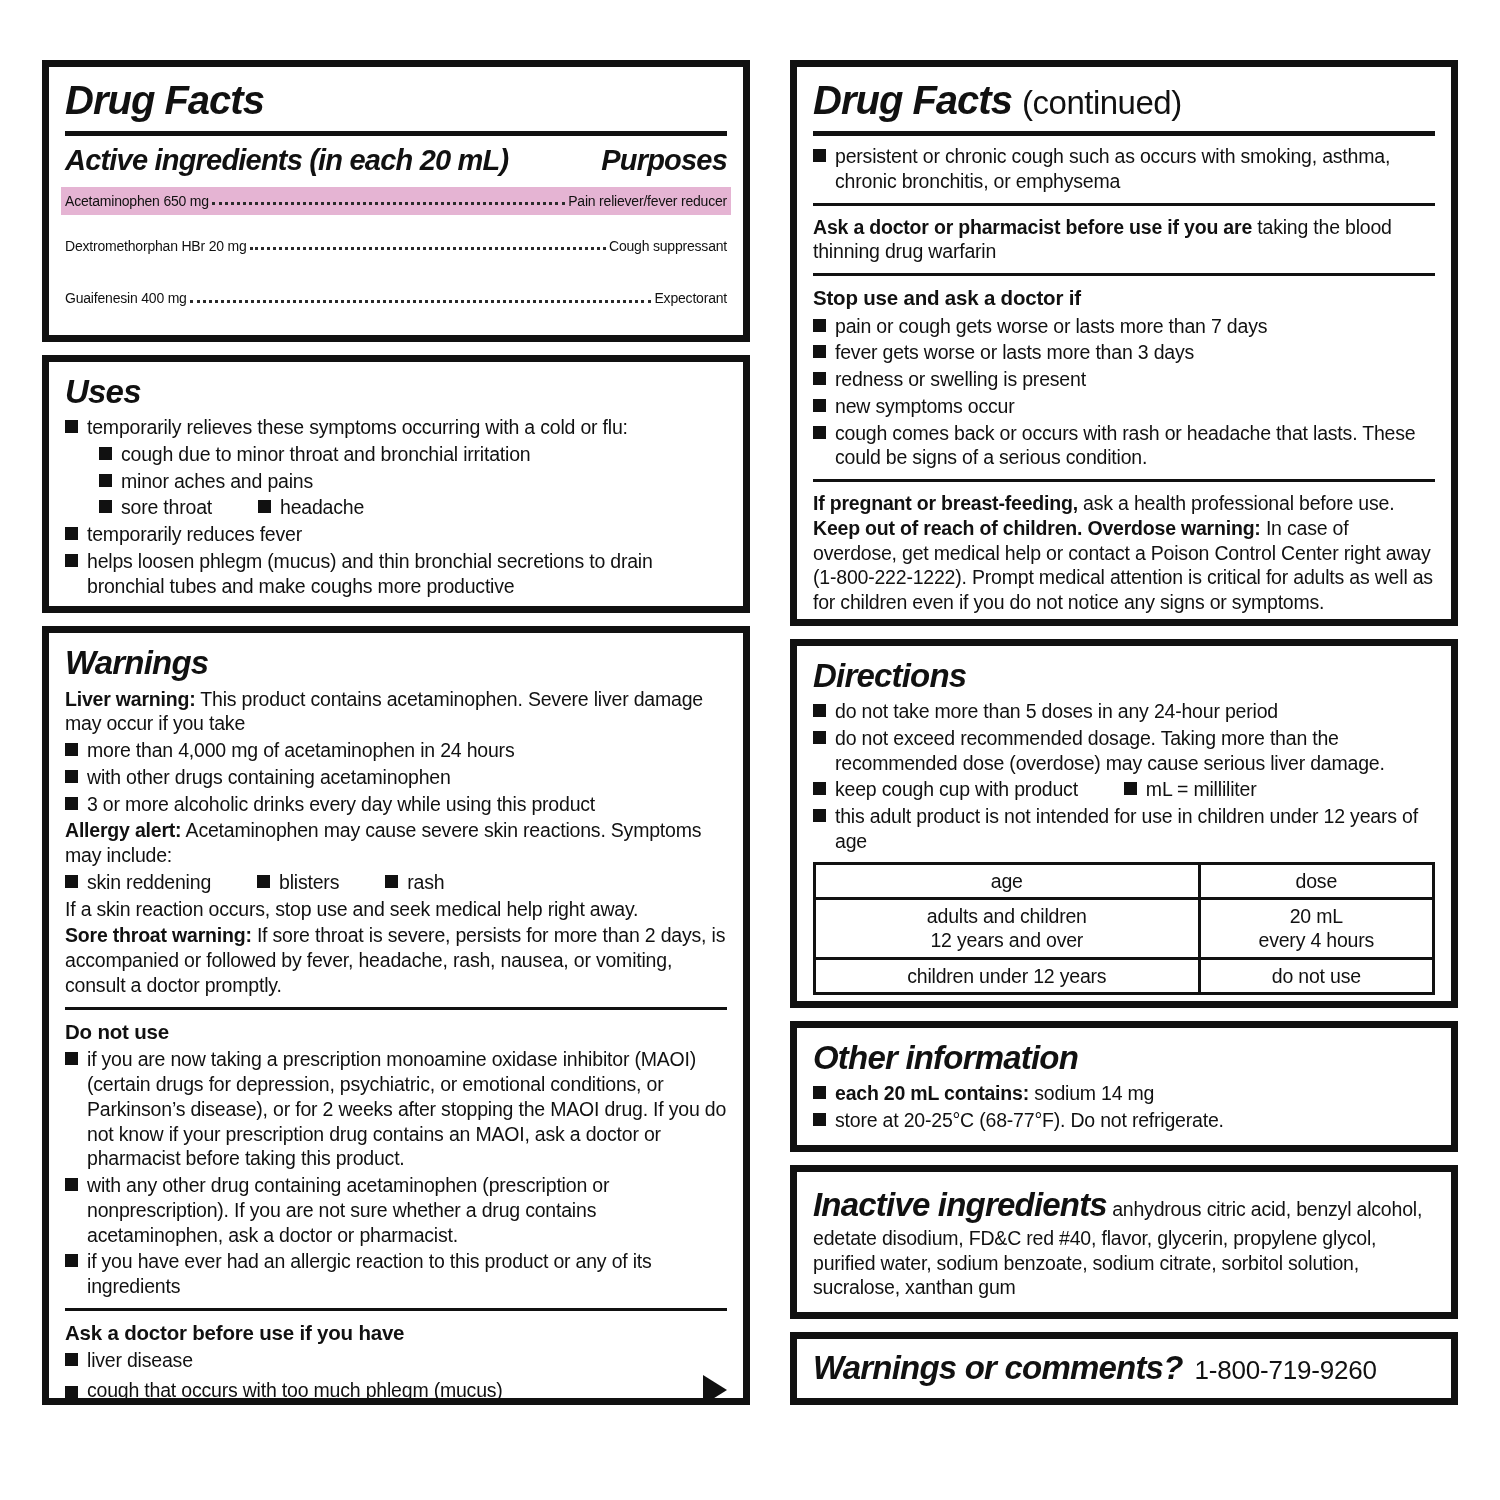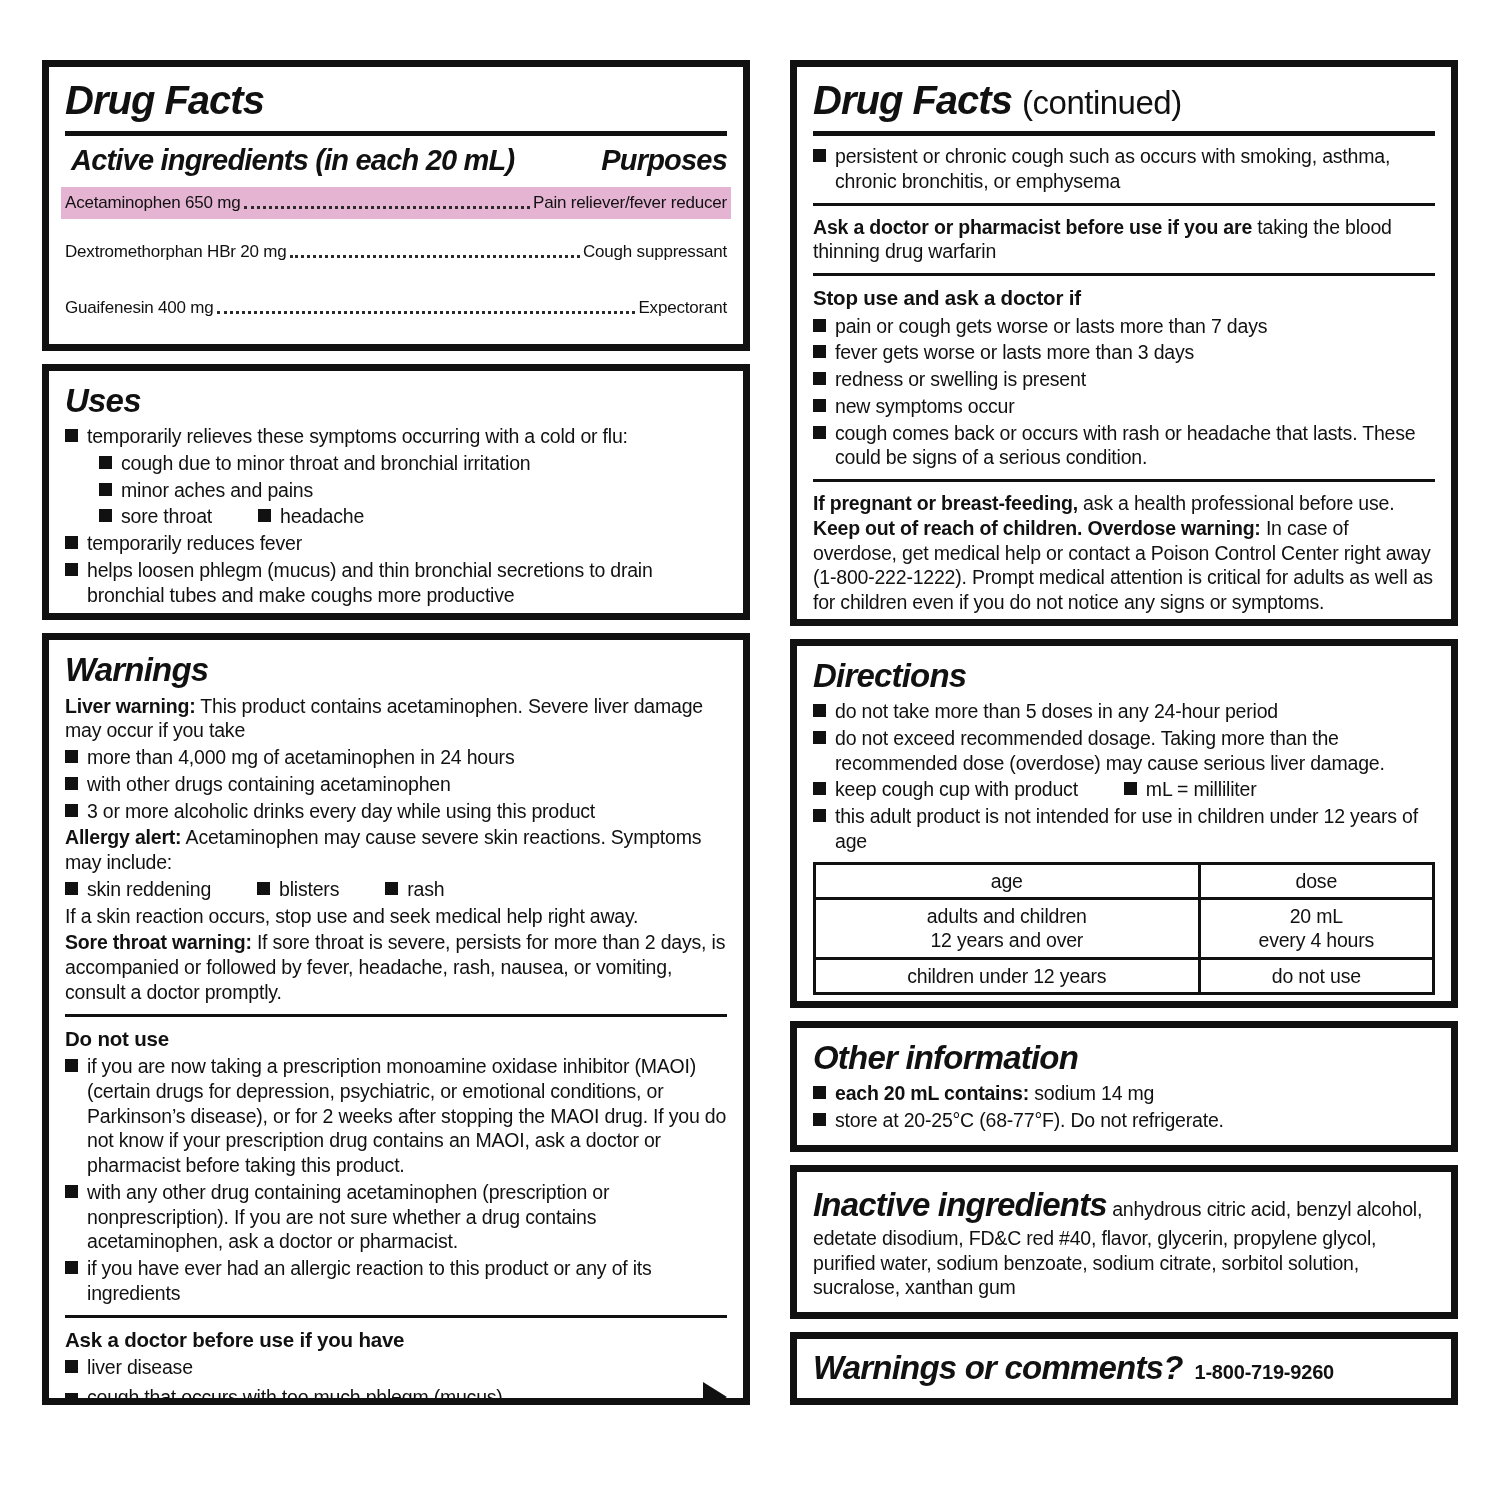--- a/index.html
+++ b/index.html
@@ -28,36 +28,36 @@
   .p{font-size:19.5px;line-height:1.27;margin:2px 0;}
   .b{font-weight:bold;}
   .subhead{font-size:20.5px;font-weight:bold;margin:2px 0 3px 0;line-height:1.25;}
   .li{display:flex;gap:9px;font-size:19.5px;line-height:1.27;margin:2px 0;align-items:flex-start;}
   .li .t{flex:1 1 auto;}
   .li.sub{padding-left:34px;}
   .sq{flex:0 0 auto;width:13px;height:13px;background:#111;margin-top:5px;}
   .multi{display:flex;gap:46px;}
   .multi .pair{display:flex;gap:9px;align-items:flex-start;}
   .ing-head{display:flex;justify-content:space-between;align-items:baseline;
-    font-size:29px;font-weight:bold;font-style:italic;letter-spacing:-0.8px;margin:2px 0 6px 6px;gap:21px;}
-  .ing-row{display:flex;align-items:baseline;font-size:17px;line-height:1.3;padding:12px 4px;margin:10px -4px;}
+    font-size:29px;font-weight:bold;font-style:italic;letter-spacing:-0.8px;margin:2px 0 6px 0;gap:21px;}
+  .ing-row{display:flex;align-items:baseline;font-size:14px;line-height:1.3;padding:12px 4px;margin:10px -4px;}
   .ing-row .leader{flex:1 1 auto;border-bottom:3px dotted #2a2a2a;margin:0 3px;align-self:flex-end;position:relative;top:-5px;min-width:20px;}
   .ing-row.hl{background:#e5b4d3;padding-top:5px;padding-bottom:5px;}
   .dose-table{width:100%;border-collapse:collapse;margin-top:8px;}
   .dose-table td,.dose-table th{
     border:3px solid #111;text-align:center;font-size:19.5px;font-weight:normal;
     padding:4px 6px;line-height:1.25;
   }
   .arrow-row{display:flex;align-items:center;}
   .arrow-row .t{flex:1 1 auto;}
   .tri{flex:0 0 auto;width:0;height:0;border-left:24px solid #111;
     border-top:15px solid transparent;border-bottom:15px solid transparent;margin-left:8px;}
   .inline-title{font-size:33px;font-weight:bold;font-style:italic;letter-spacing:-0.8px;}
   .q-row{display:flex;align-items:baseline;gap:12px;}
-  .q-phone{font-size:20px;font-weight:bold;}
+  .q-phone{font-size:26px;font-weight:normal;}
 </style>
 </head>
 <body>
 
 <div class="page">
   <div class="content">
 
     <div class="col col-left">
 
       <div class="box">

